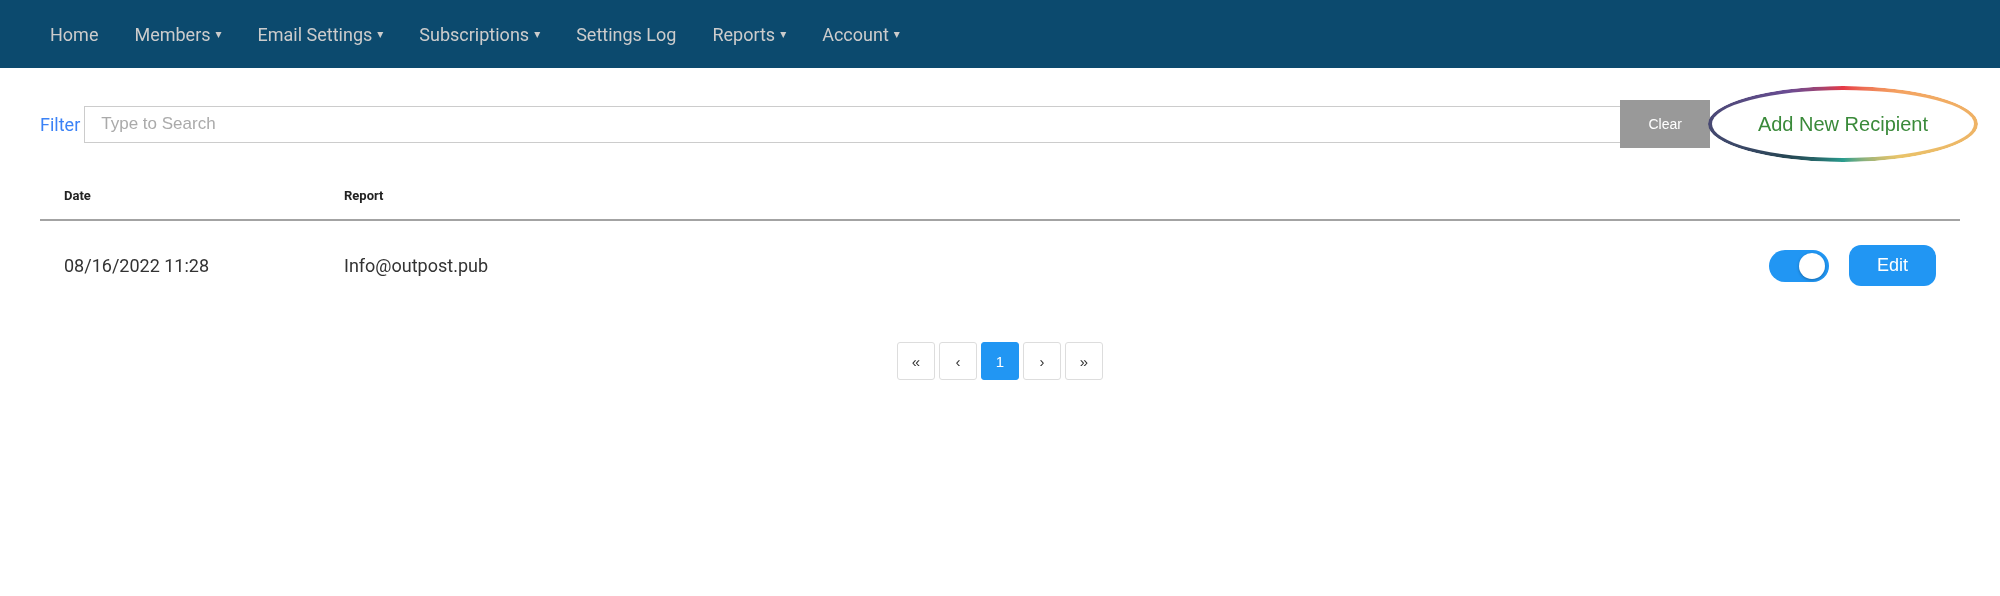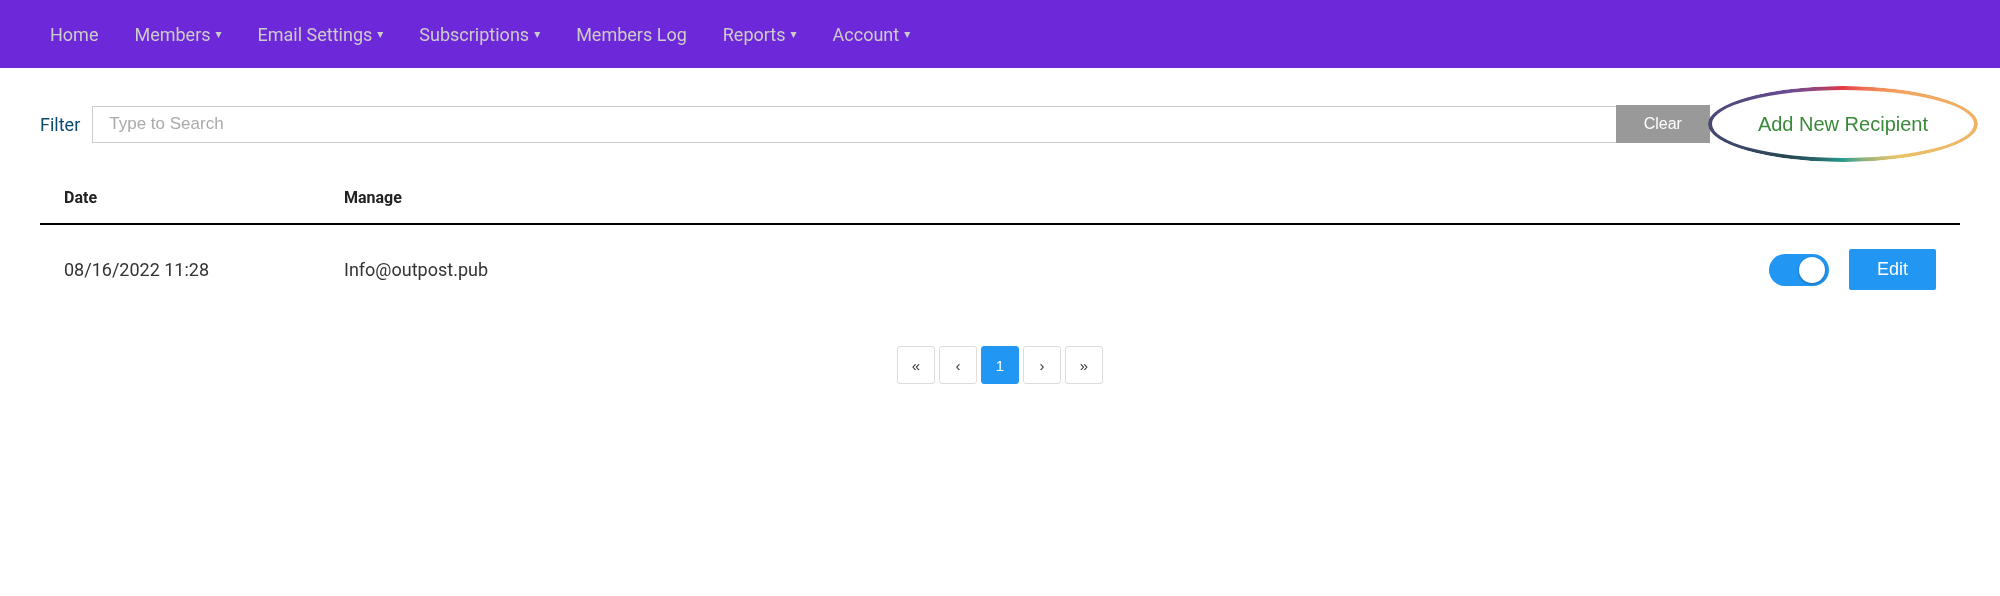--- a/index.html
+++ b/index.html
@@ -1,20 +1,20 @@
 <!DOCTYPE html>
 <html><head>
   <meta charset="utf-8">
   <style>
     * { box-sizing: border-box; margin: 0; padding: 0; }
     body { font-family: -apple-system, BlinkMacSystemFont, 'Segoe UI', Roboto, sans-serif; background: #fff; color: #333; }
 
     
     nav {
-      background: #6d28d9;
+      background: #0c4a6e;
       padding: 0 32px;
       display: flex;
       align-items: flex-end;
       height: 68px;
     }
     nav a {
       color: #ccc;
       text-decoration: none;
       font-size: 18px;
       padding: 0 18px;
@@ -42,42 +42,42 @@
 
     
     .filter-row {
       display: flex;
       align-items: center;
       margin-bottom: 24px;
       gap: 0;
     }
     .filter-label {
       font-size: 18px;
-      color: #0c4a6e;
-      margin-right: 12px;
+      color: #3b82f6;
+      margin-right: 4px;
       white-space: nowrap;
     }
     .search-input {
       flex: 1;
       height: 37px;
       border: 1px solid #ccc;
       border-right: none;
       padding: 0 16px;
       font-size: 17px;
       color: #999;
       outline: none;
     }
     .search-input::placeholder { color: #aaa; }
     .clear-btn {
-      height: 38px;
+      height: 48px;
       padding: 0 28px;
       background: #999;
       color: #fff;
       border: none;
-      font-size: 16px;
+      font-size: 14px;
       cursor: pointer;
       white-space: nowrap;
     }
 
     
     .add-recipient-wrapper {
       position: relative;
       margin-left: 16px;
     }
     .rainbow-oval {
@@ -122,24 +122,24 @@
     }
 
     
     .data-table {
       width: 100%;
       border-collapse: collapse;
       margin-top: 8px;
     }
     .data-table thead th {
       font-weight: 700;
-      font-size: 16px;
+      font-size: 13px;
       text-align: left;
       padding: 16px 24px;
-      border-bottom: 2px solid #000000;
+      border-bottom: 2px solid #a3a3a3;
       color: #222;
     }
     .data-table tbody td {
       padding: 24px 24px;
       font-size: 18px;
       color: #333;
       border-bottom: 1px solid #eee;
     }
     .data-table tbody tr:last-child td { border-bottom: none; }
     .toggle {
@@ -168,21 +168,21 @@
       box-shadow: 0 1px 3px rgba(0,0,0,0.3);
     }
 
     
     .edit-btn {
       background: #2196F3;
       color: #fff;
       border: none;
       padding: 10px 28px;
       font-size: 18px;
-      border-radius: 2px;
+      border-radius: 12px;
       cursor: pointer;
     }
 
     
     .actions-cell {
       display: flex;
       align-items: center;
       gap: 20px;
       justify-content: flex-end;
     }
@@ -220,42 +220,42 @@
     .col-actions { width: 200px; text-align: right; }
   </style>
 </head>
 <body>
 
 <nav>
 <a href="#">Home</a>
     <a href="#">Members<span class="caret"> ▾</span></a>
     <a href="#">Email Settings<span class="caret"> ▾</span></a>
     <a href="#">Subscriptions<span class="caret"> ▾</span></a>
-    <a href="#">Members Log</a>
+    <a href="#">Settings Log</a>
     <a href="#">Reports<span class="caret"> ▾</span></a>
     <a href="#">Account<span class="caret"> ▾</span></a>
   </nav>
 
 <div class="main-content">
 
   <div class="filter-row">
     <span class="filter-label">Filter</span>
     <input class="search-input" type="text" placeholder="Type to Search" style="">
     <button class="clear-btn">Clear</button>
     <div class="add-recipient-wrapper">
       <div class="rainbow-oval"></div>
       <button class="add-recipient-btn">Add New Recipient</button>
     </div>
   </div>
 
   <table class="data-table">
     <thead>
       <tr>
         <th class="col-date">Date</th>
-        <th class="col-email">Manage</th>
+        <th class="col-email">Report</th>
         <th class="col-actions"></th>
       </tr>
     </thead>
     <tbody id="table-body">
     <tr>
           <td>08/16/2022 11:28</td>
           <td>Info@outpost.pub</td>
           <td>
             <div class="actions-cell">
               <label class="toggle"><input type="checkbox" checked="" style=""><span class="toggle-track"></span><span class="toggle-thumb"></span></label>

